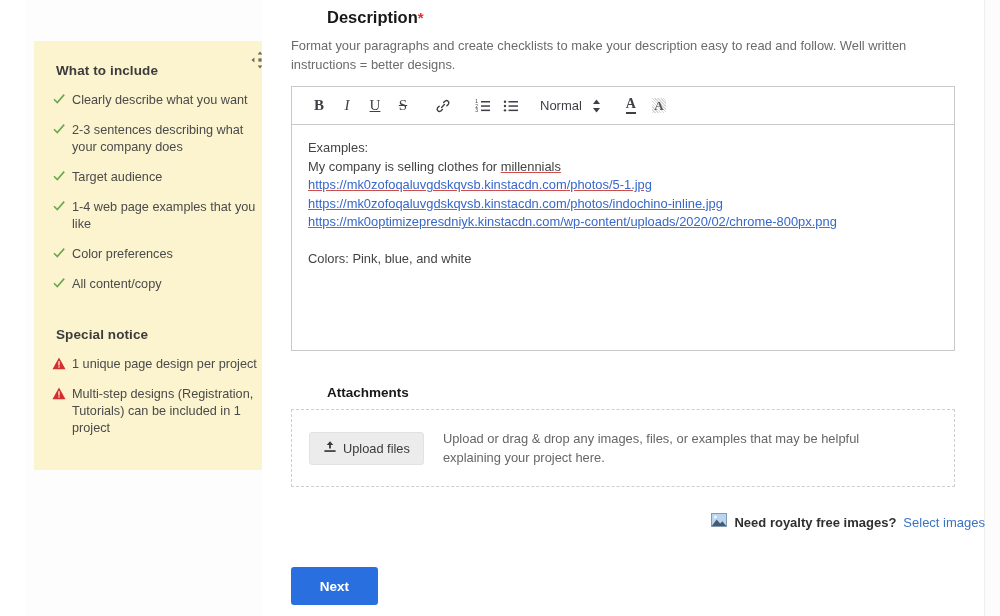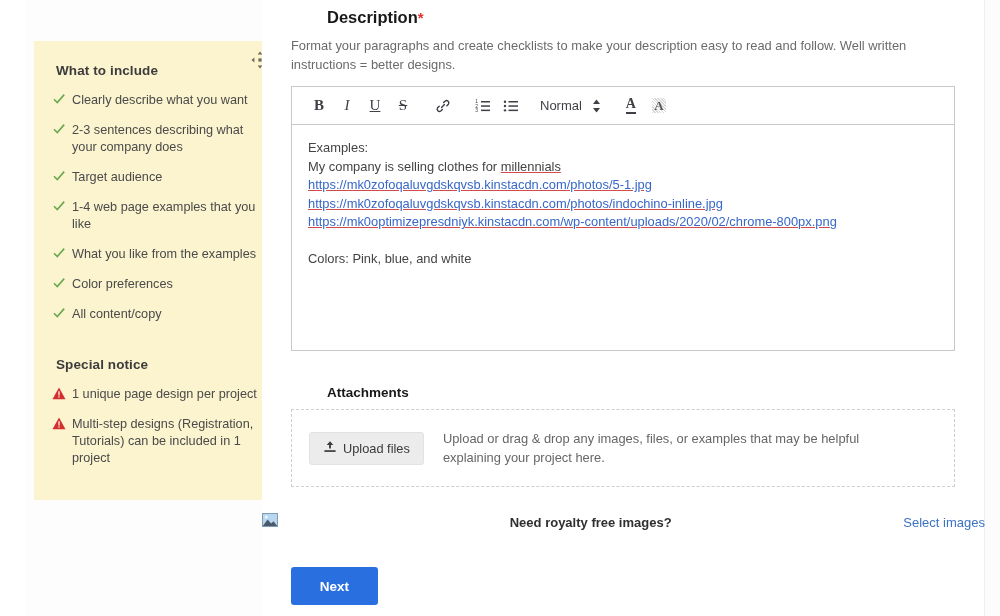--- a/index.html
+++ b/index.html
@@ -217,21 +217,21 @@
     max-width: 470px;
   }
 
   
   #royalty-row {
     position: absolute;
     left: 0; top: 513px;
     width: 723px;
     display: flex;
     align-items: center;
-    justify-content: space-between;
+    justify-content: flex-end;
     gap: 7px;
   }
   #royalty-label {
     font-size: 13px;
     font-weight: bold;
     color: #2f2f2f;
   }
   #royalty-link {
     font-size: 13px;
     color: #3b72c4;
@@ -300,28 +300,20 @@
         </span>
         <span class="tip-text">Target audience</span>
       </div>
       <div class="tip-row">
         <span class="tip-mark">
           <svg class="check-svg" width="14" height="14" viewBox="0 0 14 14">
               <path d="M2 7.2 L5.3 10.5 L12.2 2.6" stroke="#6aa84f" stroke-width="1.6" fill="none"></path>
             </svg>
         </span>
         <span class="tip-text">1-4 web page examples that you like</span>
-      </div>
-      <div class="tip-row">
-        <span class="tip-mark">
-          <svg class="check-svg" width="14" height="14" viewBox="0 0 14 14">
-              <path d="M2 7.2 L5.3 10.5 L12.2 2.6" stroke="#6aa84f" stroke-width="1.6" fill="none"></path>
-            </svg>
-        </span>
-        <span class="tip-text">What you like from the examples</span>
       </div>
       <div class="tip-row">
         <span class="tip-mark">
           <svg class="check-svg" width="14" height="14" viewBox="0 0 14 14">
               <path d="M2 7.2 L5.3 10.5 L12.2 2.6" stroke="#6aa84f" stroke-width="1.6" fill="none"></path>
             </svg>
         </span>
         <span class="tip-text">Color preferences</span>
       </div>
       <div class="tip-row">

